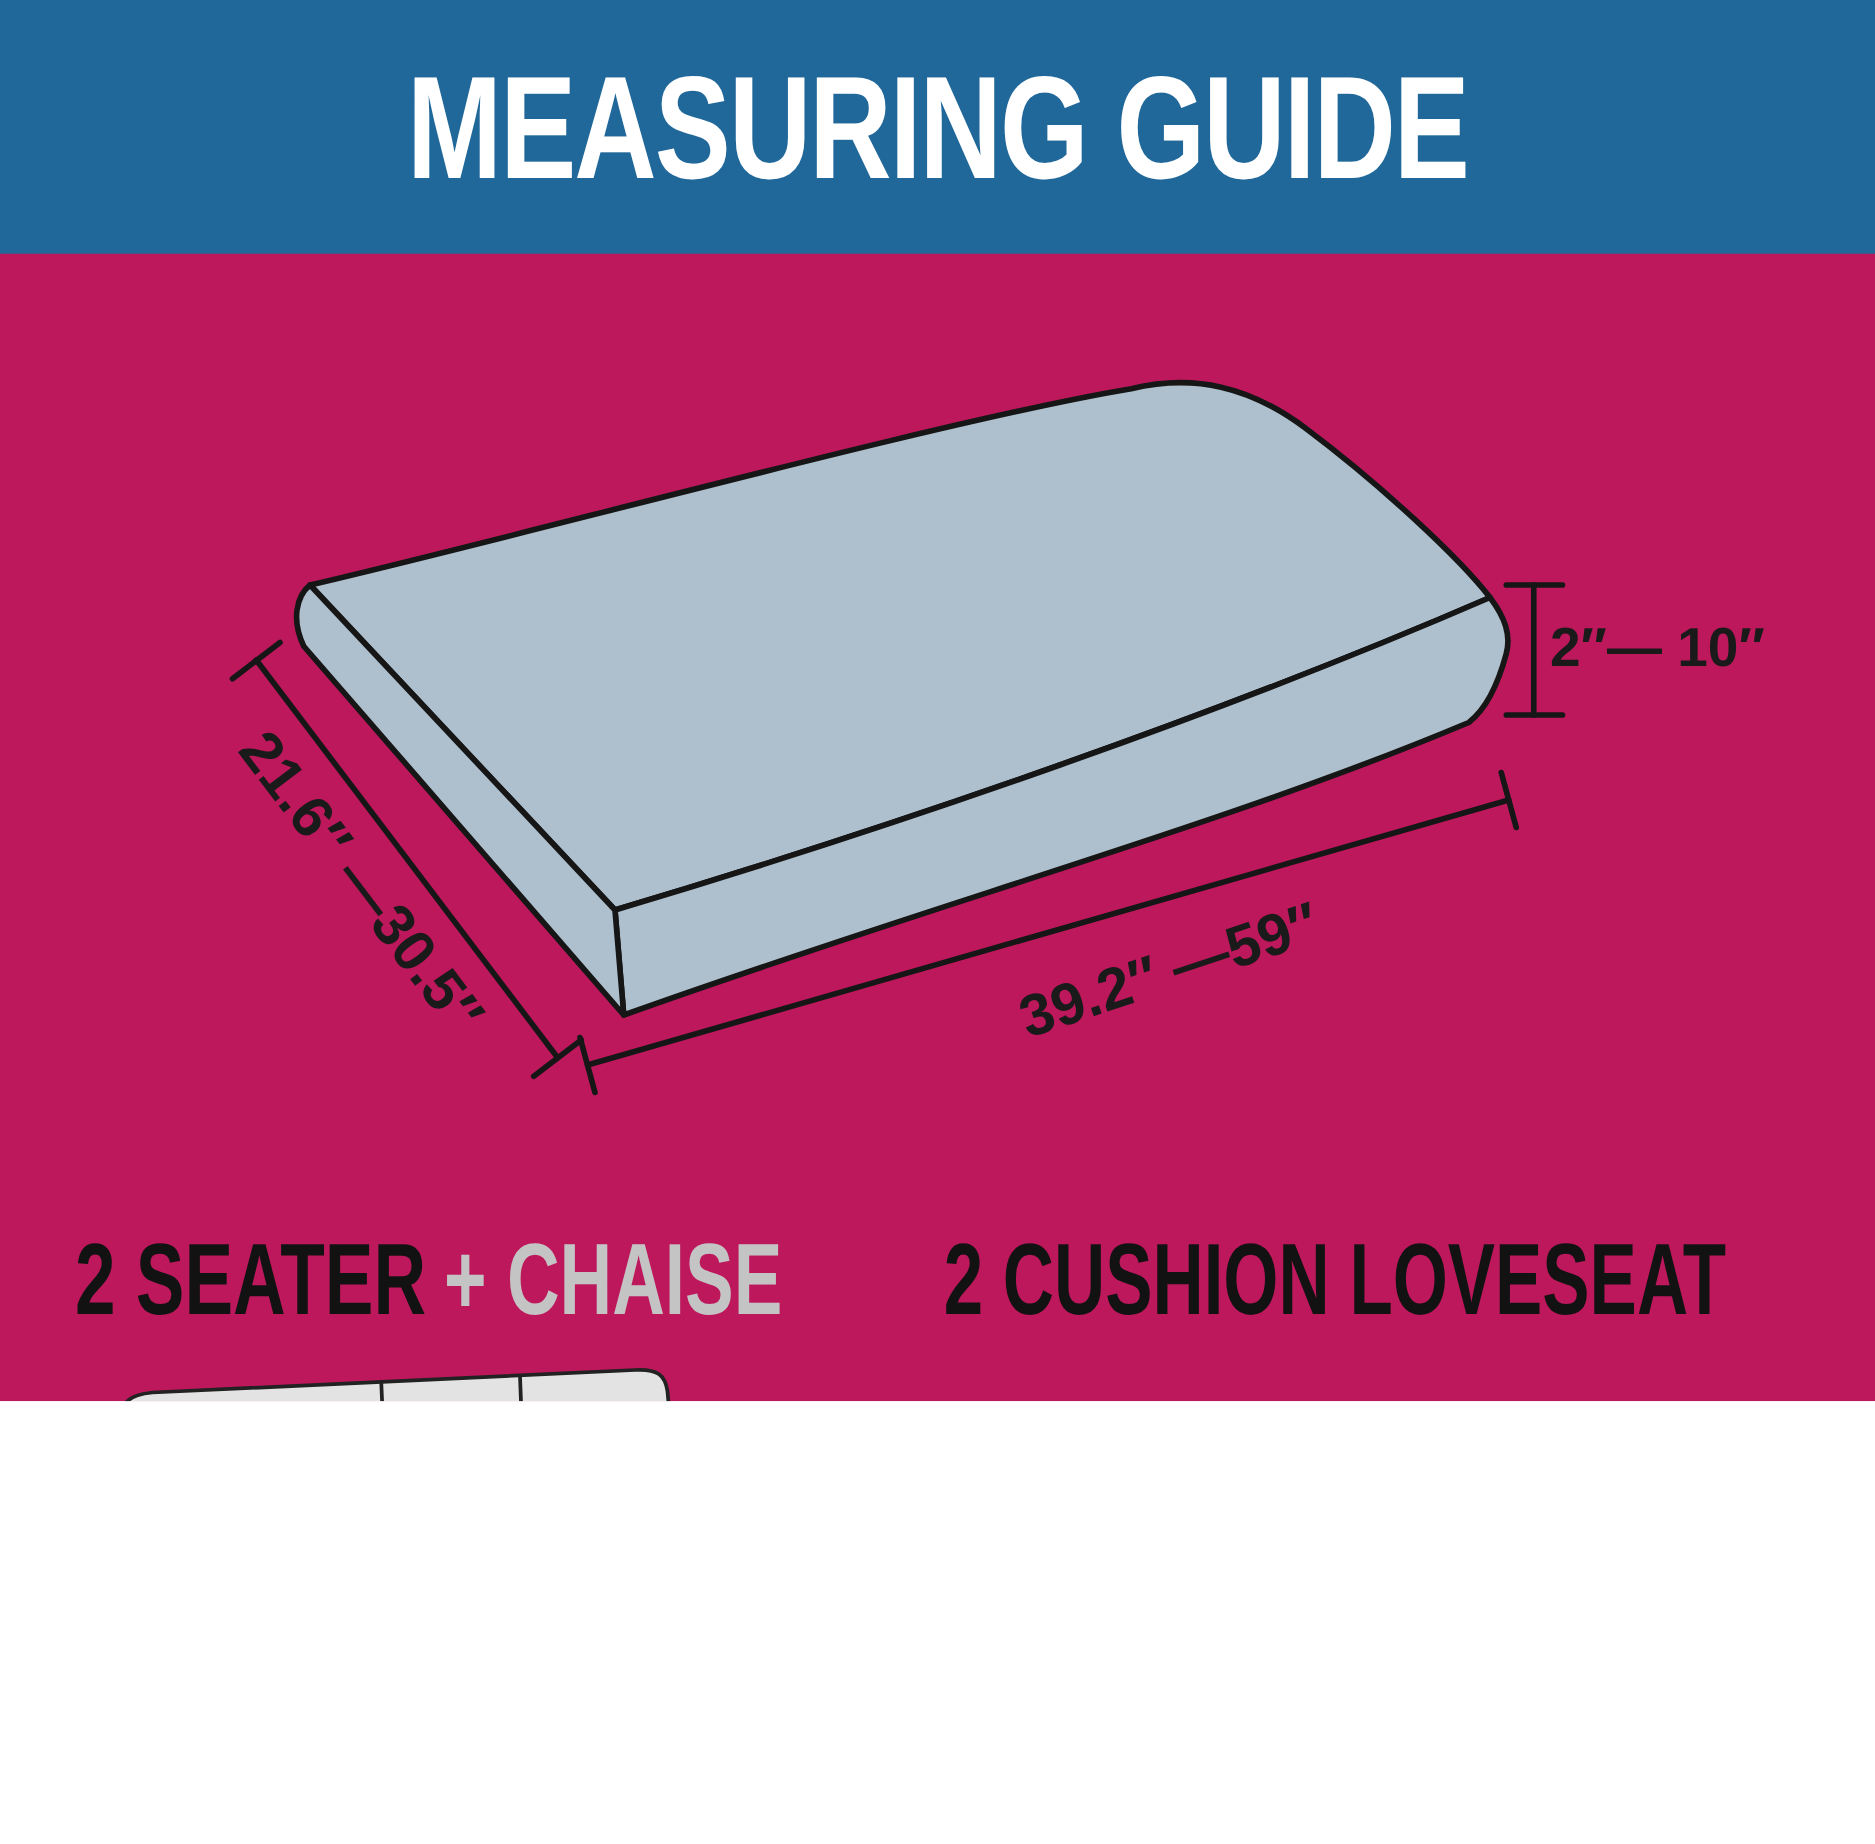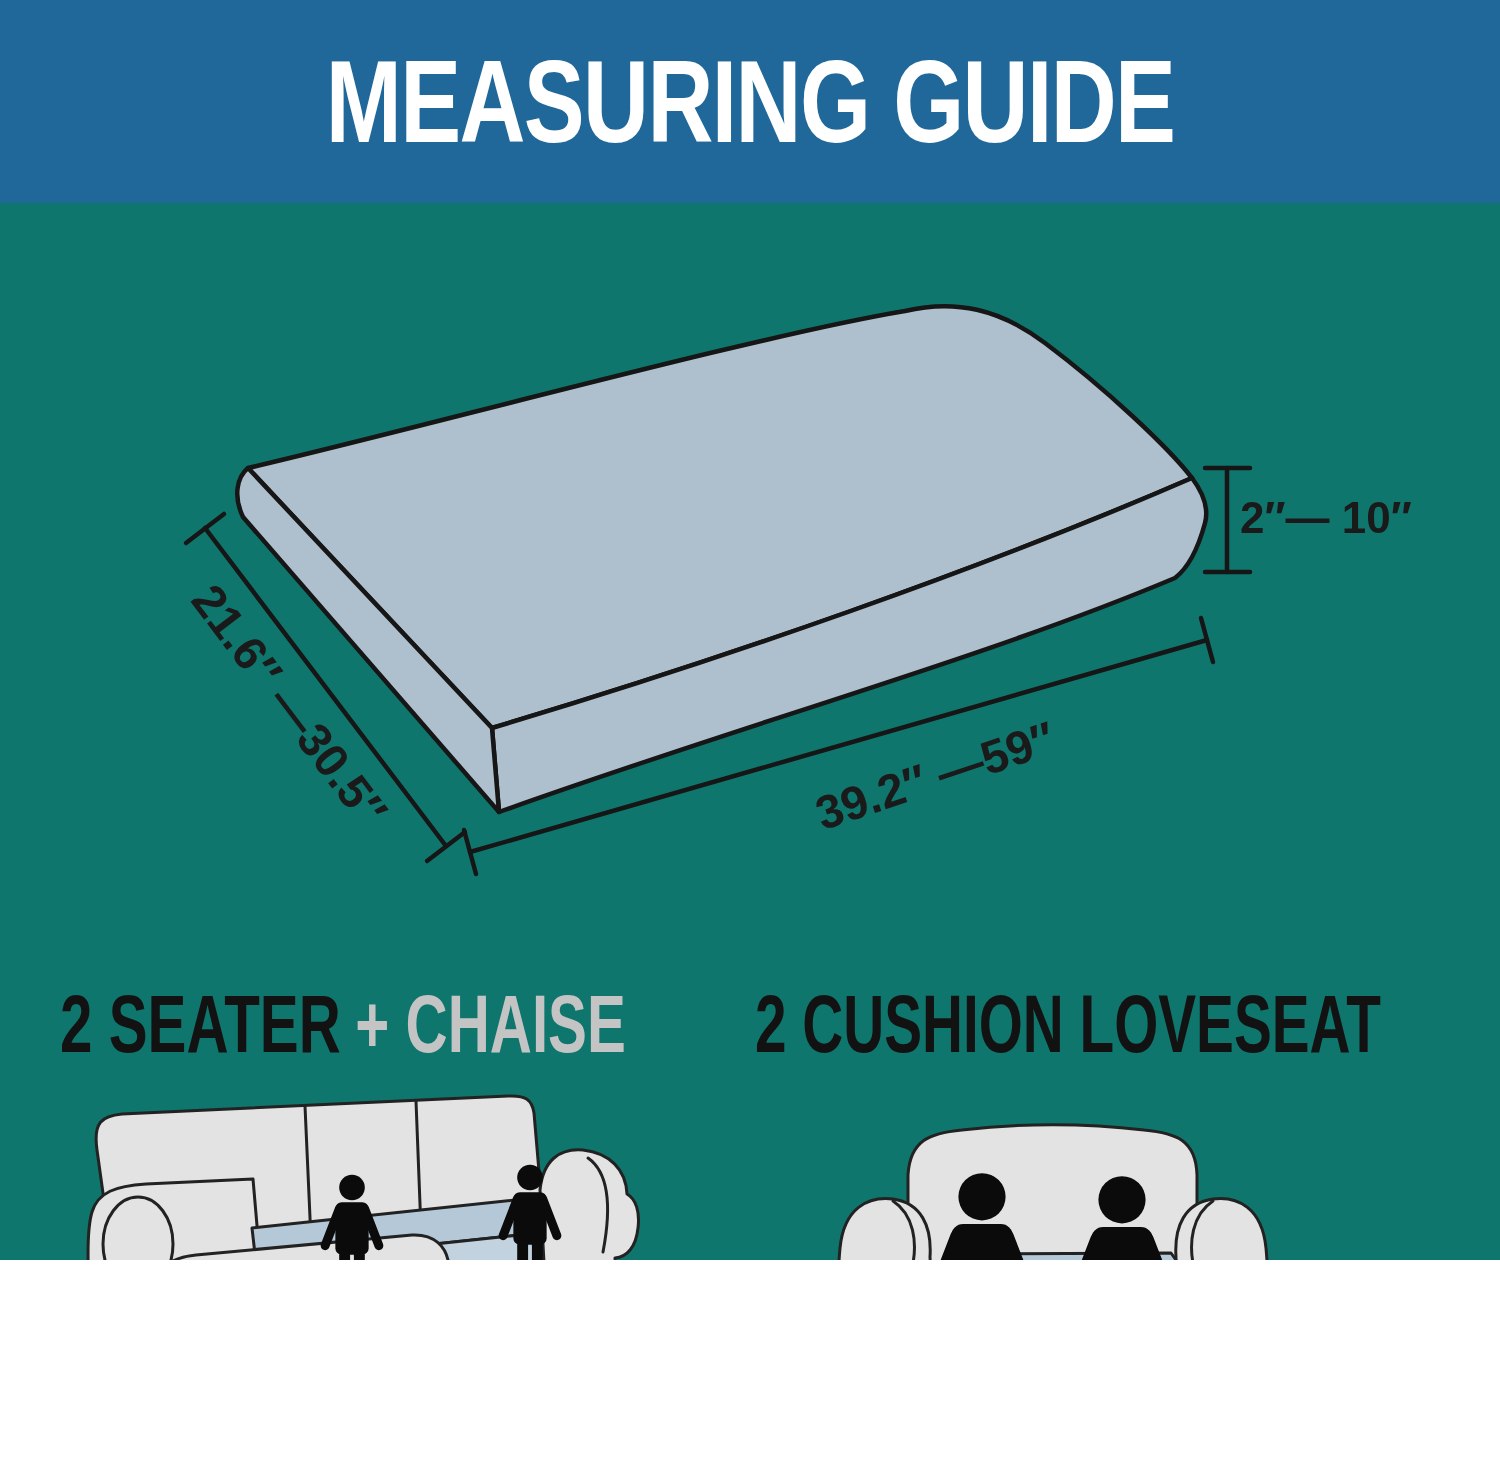--- a/index.html
+++ b/index.html
@@ -4,21 +4,21 @@
 <style>
   :root{
     --banner_bg:#21689a; --banner_text:#ffffff;
     --heading:#121212; --muted_heading:#c4c4c4;
     --outline:#161616; --sofa_outline:#222222;
     --cushion_fill:#aec0ce; --sofa_fill:#e3e3e3;
     --seat_top:#b5c8d7; --seat_front:#c3d2df;
     --figure:#0b0b0b; --dim_text:#1a1a1a;
   }
   html,body{margin:0;padding:0;background:#fff;}
-  .page{position:relative;width:1500px;height:1260px;background:#0f766e;overflow:hidden;
+  .page{position:relative;width:1500px;height:1121px;background:#be185d;overflow:hidden;
         font-family:"Liberation Sans", sans-serif;text-decoration:underline;}
   .banner{position:absolute;left:0;top:0;width:1500px;height:203px;background:var(--banner_bg);
           display:flex;align-items:center;justify-content:center;}
   .banner h1{margin:0;padding:0;}
   .banner h1 span{display:inline-block;font-size:117px;font-weight:bold;letter-spacing:-2px;
           color:var(--banner_text);transform:scaleX(0.78);white-space:nowrap;}
   .diagram-svg{position:absolute;left:0;top:0;width:1500px;height:1475px;}
   .cushion-face{fill:var(--cushion_fill);stroke:var(--outline);stroke-width:4.5;stroke-linejoin:round;}
   .dim{stroke:var(--outline);stroke-width:4.5;stroke-linecap:round;fill:none;}
   .dim-label{fill:var(--dim_text);font-family:"Liberation Sans", sans-serif;font-weight:bold;font-size:47px;}

